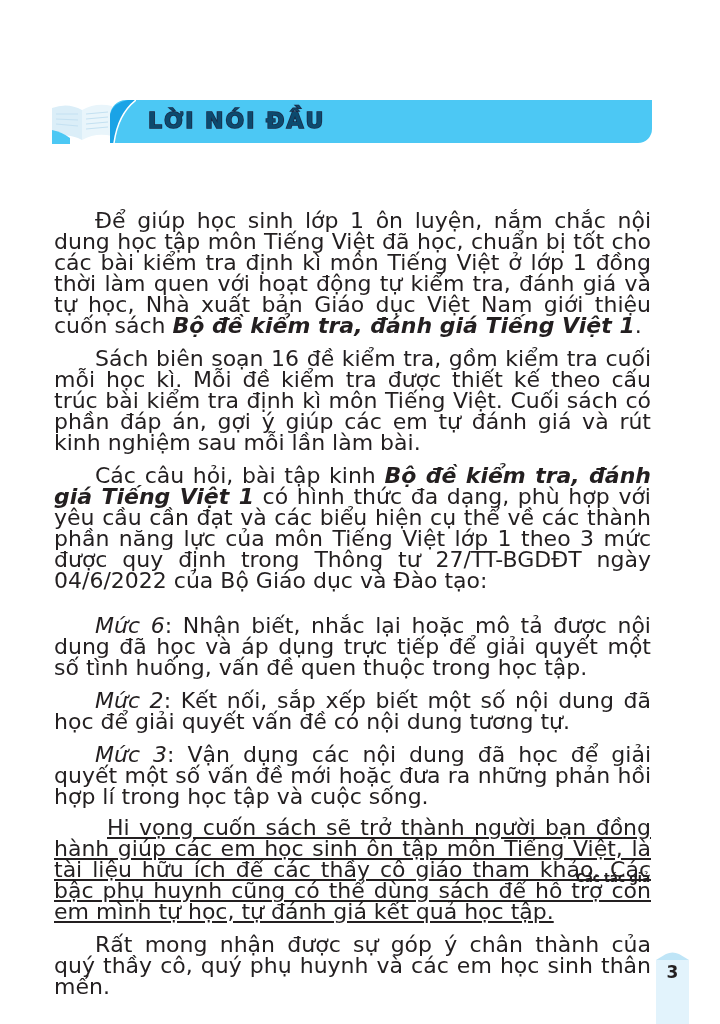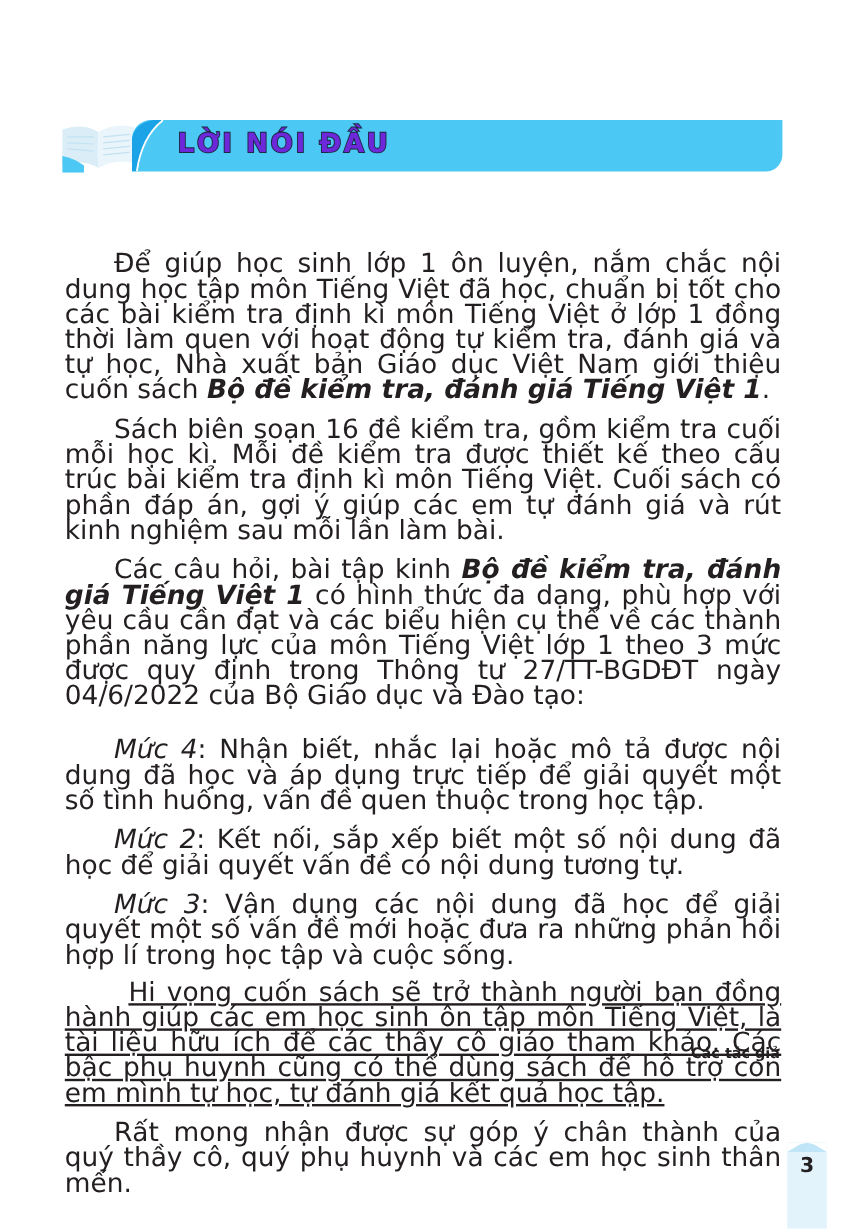--- a/index.html
+++ b/index.html
@@ -47,21 +47,21 @@
       height: 43px;
     }
     .banner-title {
       position: absolute;
       left: 38px;
       top: 7px;
       font-family: "DejaVu Sans", sans-serif;
       font-weight: bold;
       font-size: 22px;
       letter-spacing: 2px;
-      color: #6d28d9;
+      color: #0c4a6e;
       -webkit-text-stroke: 1.5px #1d2a45;
       paint-order: stroke fill;
       text-shadow: 0 0 1px #1d2a45;
       line-height: 28px;
     }
     .content {
       position: absolute;
       left: 54px;
       top: 210px;
       width: 597px;
@@ -145,21 +145,21 @@
   <p>
     <span>Để giúp học sinh lớp 1 ôn luyện, nắm chắc nội dung học tập môn Tiếng Việt đã học, chuẩn bị tốt cho các bài kiểm tra định kì môn Tiếng Việt ở lớp 1 đồng thời làm quen với hoạt động tự kiểm tra, đánh giá và tự học, Nhà xuất bản Giáo dục Việt Nam giới thiệu cuốn sách </span><span class="bi">Bộ đề kiểm tra, đánh giá Tiếng Việt 1</span><span>.</span>
   </p>
   <p>
     <span>Sách biên soạn 16 đề kiểm tra, gồm kiểm tra cuối mỗi học kì. Mỗi đề kiểm tra được thiết kế theo cấu trúc bài kiểm tra định kì môn Tiếng Việt. Cuối sách có phần đáp án, gợi ý giúp các em tự đánh giá và rút kinh nghiệm sau mỗi lần làm bài.</span>
   </p>
   <p>
     <span>Các câu hỏi, bài tập kinh </span><span class="bi">Bộ đề kiểm tra, đánh giá Tiếng Việt 1</span><span> có hình thức đa dạng, phù hợp với yêu cầu cần đạt và các biểu hiện cụ thể về các thành phần năng lực của môn Tiếng Việt lớp 1 theo 3 mức được quy định trong Thông tư 27/TT-BGDĐT ngày 04/6/2022 của Bộ Giáo dục và Đào tạo:</span>
   </p>
   <p class="gap-before">
-    <span class="it">Mức 4</span><span>: Nhận biết, nhắc lại hoặc mô tả được nội dung đã học và áp dụng trực tiếp để giải quyết một số tình huống, vấn đề quen thuộc trong học tập.</span>
+    <span class="it">Mức 6</span><span>: Nhận biết, nhắc lại hoặc mô tả được nội dung đã học và áp dụng trực tiếp để giải quyết một số tình huống, vấn đề quen thuộc trong học tập.</span>
   </p>
   <p>
     <span class="it">Mức 2</span><span>: Kết nối, sắp xếp biết một số nội dung đã học để giải quyết vấn đề có nội dung tương tự.</span>
   </p>
   <p style="margin-bottom:10px">
     <span class="it">Mức 3</span><span>: Vận dụng các nội dung đã học để giải quyết một số vấn đề mới hoặc đưa ra những phản hồi hợp lí trong học tập và cuộc sống.</span>
   </p>
   <p class="indent-wide">
     <span>Hi vọng cuốn sách sẽ trở thành người bạn đồng hành giúp các em học sinh ôn tập môn Tiếng Việt, là tài liệu hữu ích để các thầy cô giáo tham khảo. Các bậc phụ huynh cũng có thể dùng sách để hỗ trợ con em mình tự học, tự đánh giá kết quả học tập.</span>
   </p>

